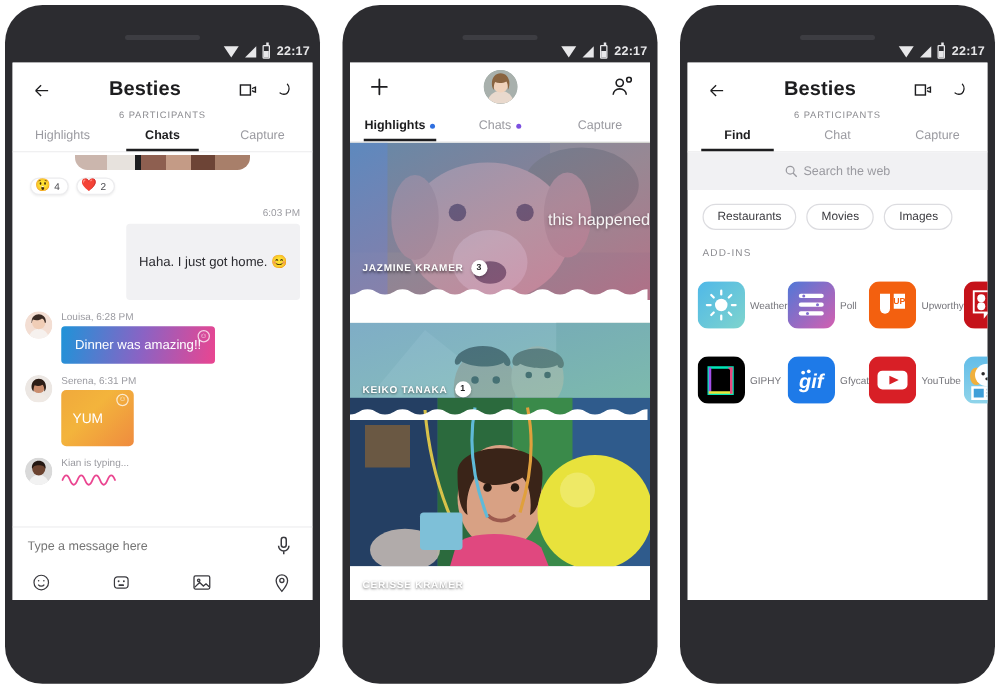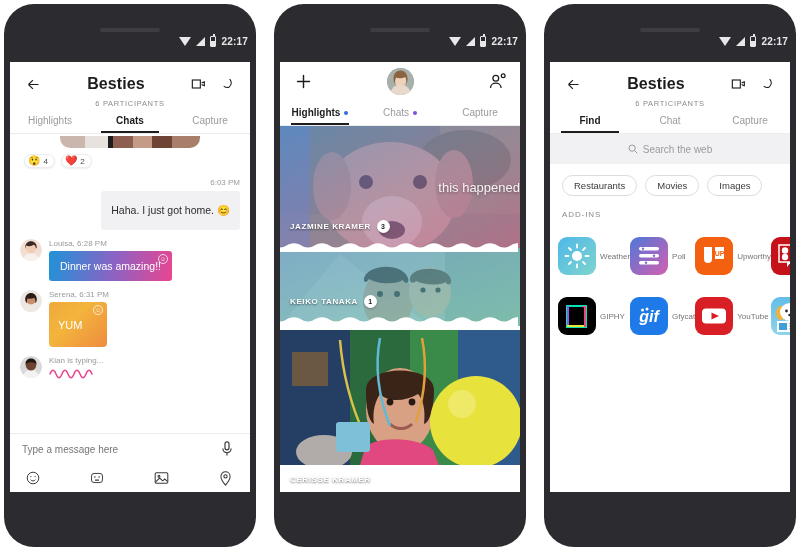--- a/index.html
+++ b/index.html
@@ -35,21 +35,21 @@
     background: #3d3d42;
     border-radius: 3px;
     position: absolute;
     top: 24px; left: 50%;
     transform: translateX(-50%);
   }
   .screen {
     position: relative;
     width: 240px;
     height: 430px;
-    margin-top: 36px;
+    margin-top: 24px;
     background: #ffffff;
     overflow: hidden;
     display: flex;
     flex-direction: column;
   }
 
   
   .statusbar {
     position: absolute;
     top: 28px; left: 0; right: 0;
@@ -191,21 +191,21 @@
     text-align: right;
     font-size: 8px;
     color: #9a9aa0;
     margin-top: 10px;
   }
   .bubble-out {
     margin-top: 4px;
     margin-left: auto;
     background: #f1f1f3;
     border-radius: 3px;
-    padding: 13px 10px;
+    padding: 24px 10px;
     font-size: 10.5px;
     color: #2b2b30;
     width: fit-content;
     max-width: 170px;
   }
   .msg-row {
     display: flex;
     gap: 7px;
     margin-top: 9px;
     align-items: flex-start;
@@ -651,21 +651,21 @@
           <div class="card-caption" style="top:54px;text-align:right;">this happened</div>
           <div class="card-name" style="bottom:19px;">
             <span>JAZMINE KRAMER</span>
             <span class="badge">3</span>
           </div>
           <svg class="wave-sep" viewBox="0 0 240 10" preserveAspectRatio="none" style="bottom:0;">
             <path d="M0 10V5.5c7 0 7-4.2 14-4.2S21 5.5 28 5.5 35 1.3 42 1.3 49 5.5 56 5.5 63 1.3 70 1.3 77 5.5 84 5.5 91 1.3 98 1.3s7 4.2 14 4.2 7-4.2 14-4.2 7 4.2 14 4.2 7-4.2 14-4.2 7 4.2 14 4.2 7-4.2 14-4.2 7 4.2 14 4.2 7-4.2 14-4.2 7 4.2 14 4.2 7-4.2 14-4.2V10z" fill="#ffffff"></path>
           </svg>
         </div>
 
-        <div class="card" style="top:122px; height:78px;">
+        <div class="card" style="top:144px; height:78px;">
           <div class="card-img">
             <svg width="240" height="78" viewBox="0 0 240 78" preserveAspectRatio="none">
               <defs>
                 <linearGradient id="g2" x1="0" y1="0" x2="1" y2="1">
                   <stop offset="0" stop-color="#4f9bd0" stop-opacity=".55"></stop>
                   <stop offset="1" stop-color="#63c7b0" stop-opacity=".55"></stop>
                 </linearGradient>
               </defs>
               <rect width="240" height="78" fill="#b9c3ba"></rect>
               <rect x="165" y="0" width="75" height="78" fill="#9fb0a4"></rect>

